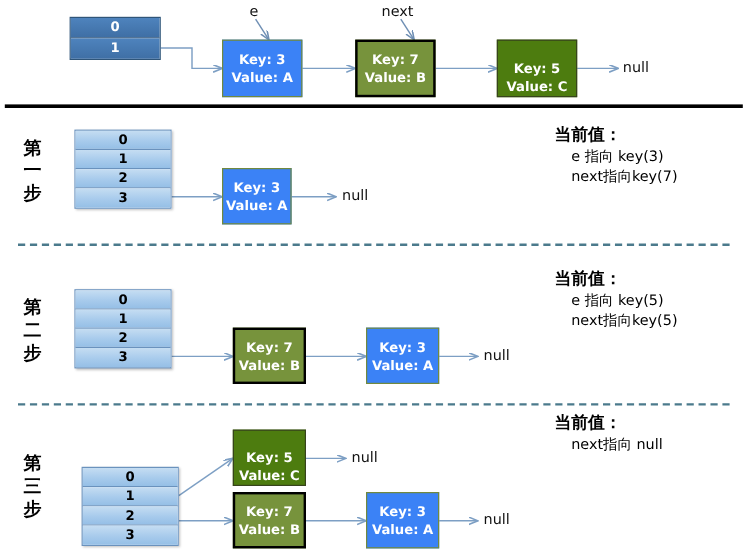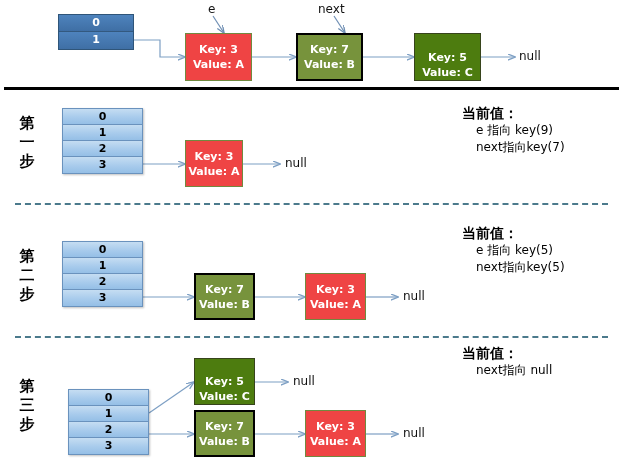--- a/index.html
+++ b/index.html
@@ -65,21 +65,21 @@
     font-weight: bold;
     font-size: 11px;
     display: flex;
     flex-direction: column;
     align-items: center;
     justify-content: center;
     line-height: 15px;
     text-align: center;
   }
   .node.shade-light {
-    background: #ef4444;
+    background: #3b82f6;
     border: 1px solid #71893f;
   }
   .node.shade-mid {
     background: #77933c;
     border: 2px solid #000000;
   }
   .node.shade-dark {
     background: #4d7c0f;
     border: 1px solid #37441c;
     justify-content: flex-end;
@@ -229,21 +229,21 @@
   </div>
 
   <div class="node shade-light" style="left:185px; top:140px; width:58px; height:47px;">
     <span class="line">Key: 3</span>
     <span class="line">Value: A</span>
   </div>
   <div class="null-label" style="left:285px; top:156px;">null</div>
 
   <div class="note" style="left:462px; top:105px;">
     <div class="note-title">当前值：</div>
-    <div class="note-line">e 指向 key(9)</div>
+    <div class="note-line">e 指向 key(3)</div>
     <div class="note-line">next指向key(7)</div>
   </div>
 
   <div class="sep-dashed" style="left:15px; top:203px; width:593px;"></div>
 
   <div class="step-label" style="left:18px; top:247px;">
     <span>第</span>
     <span>二</span>
     <span>步</span>
   </div>

